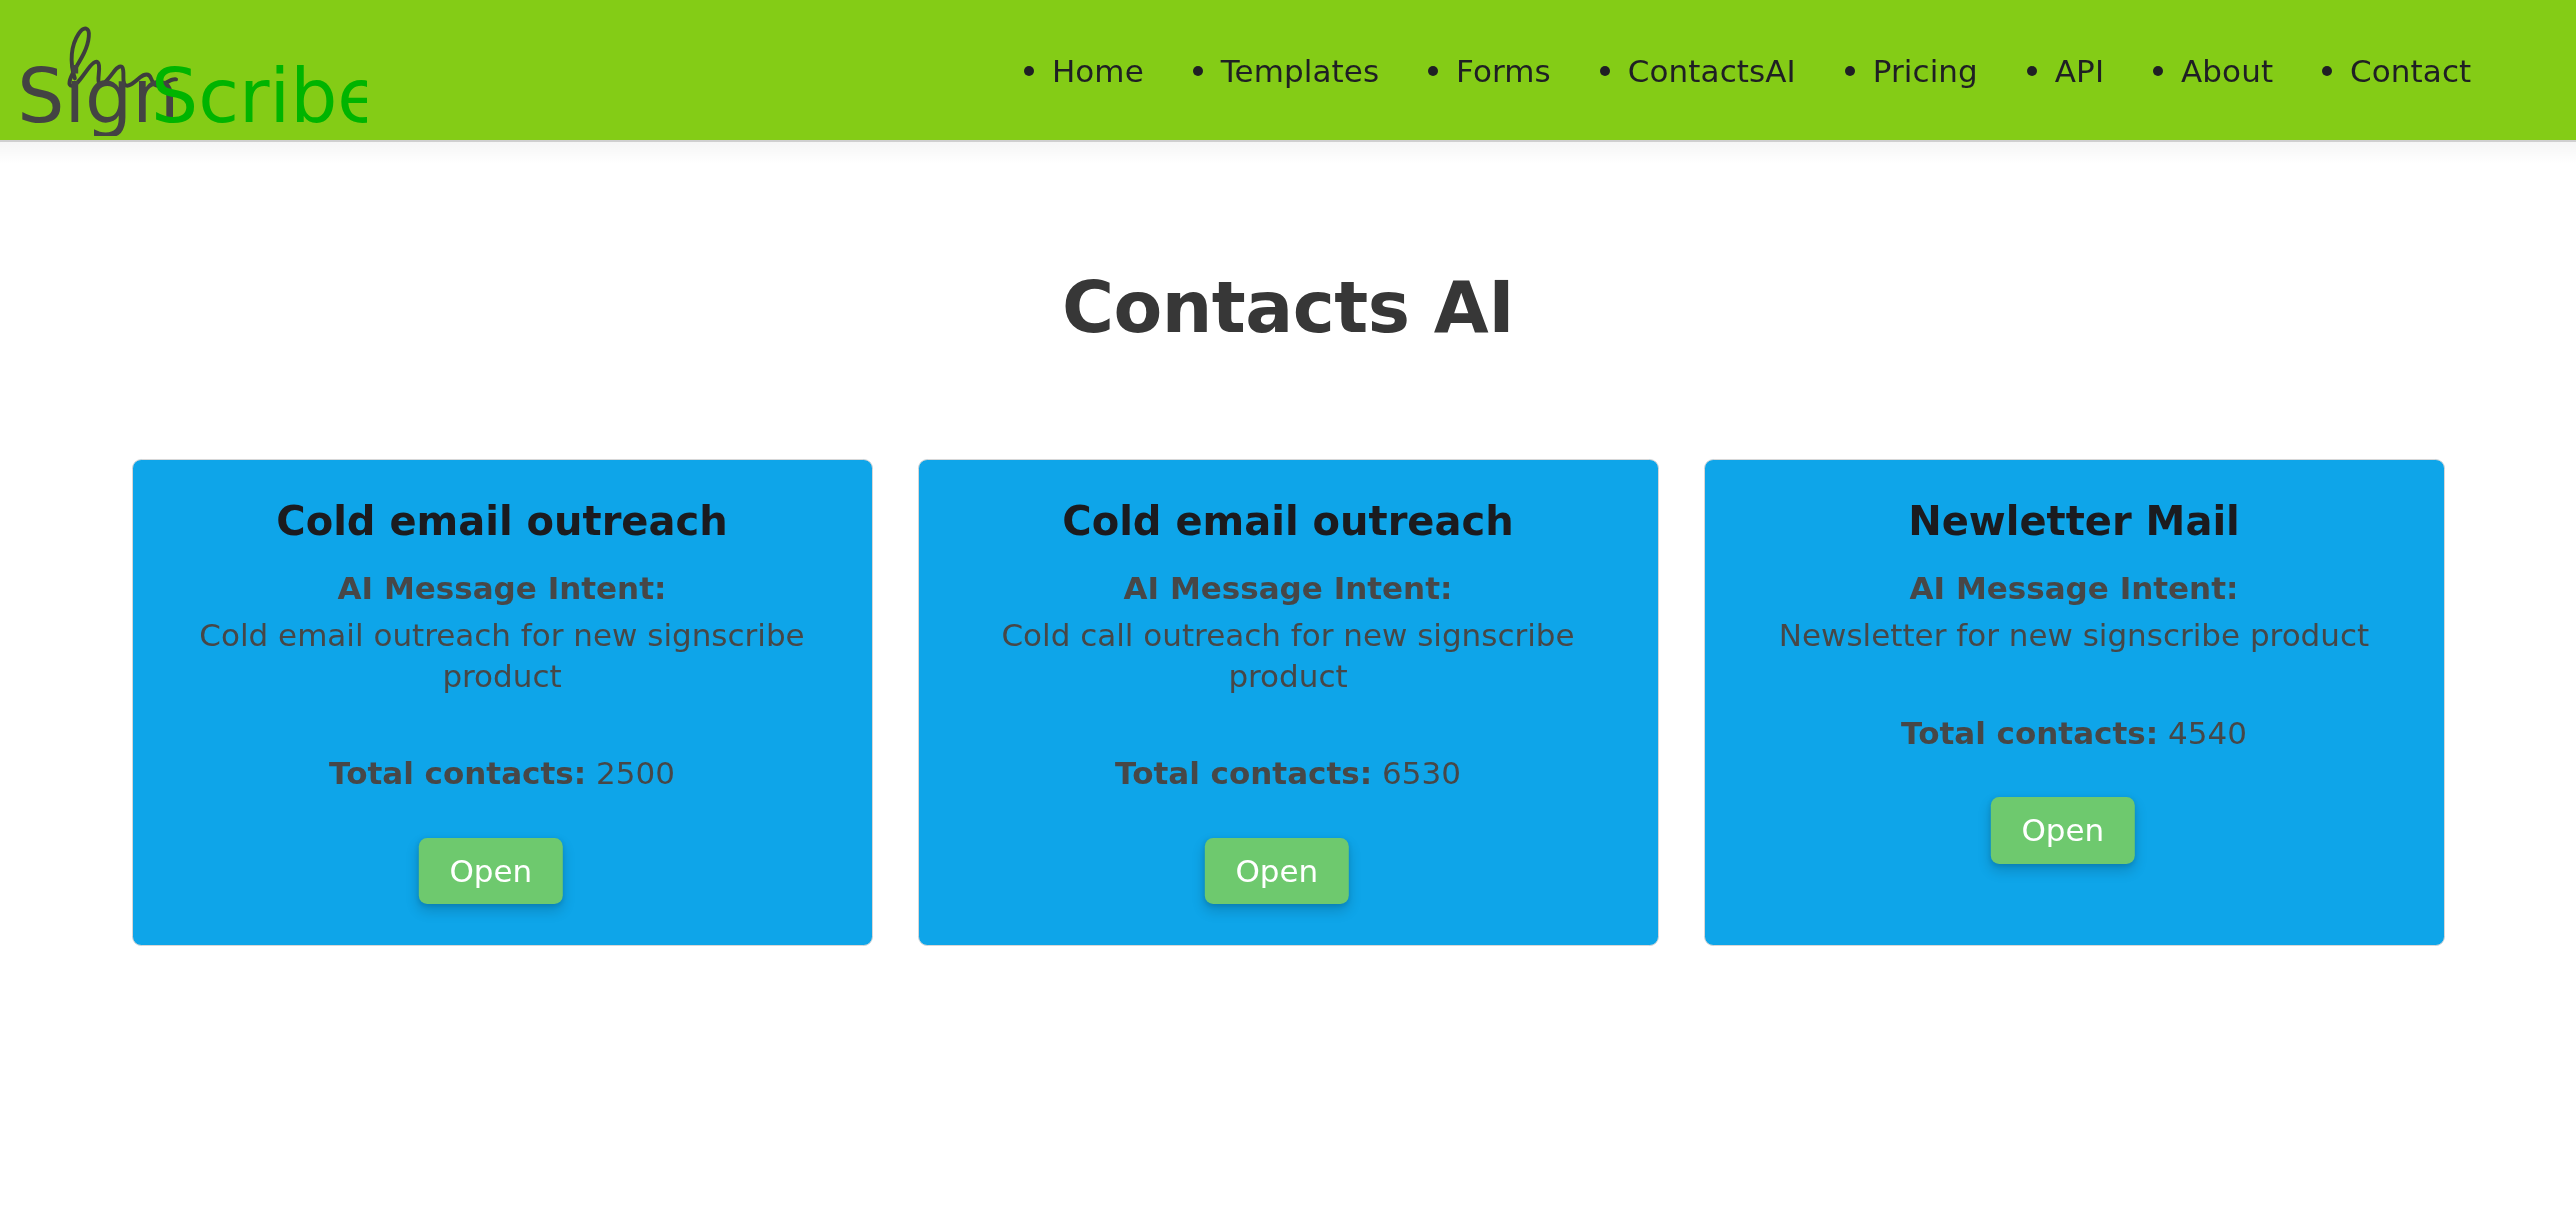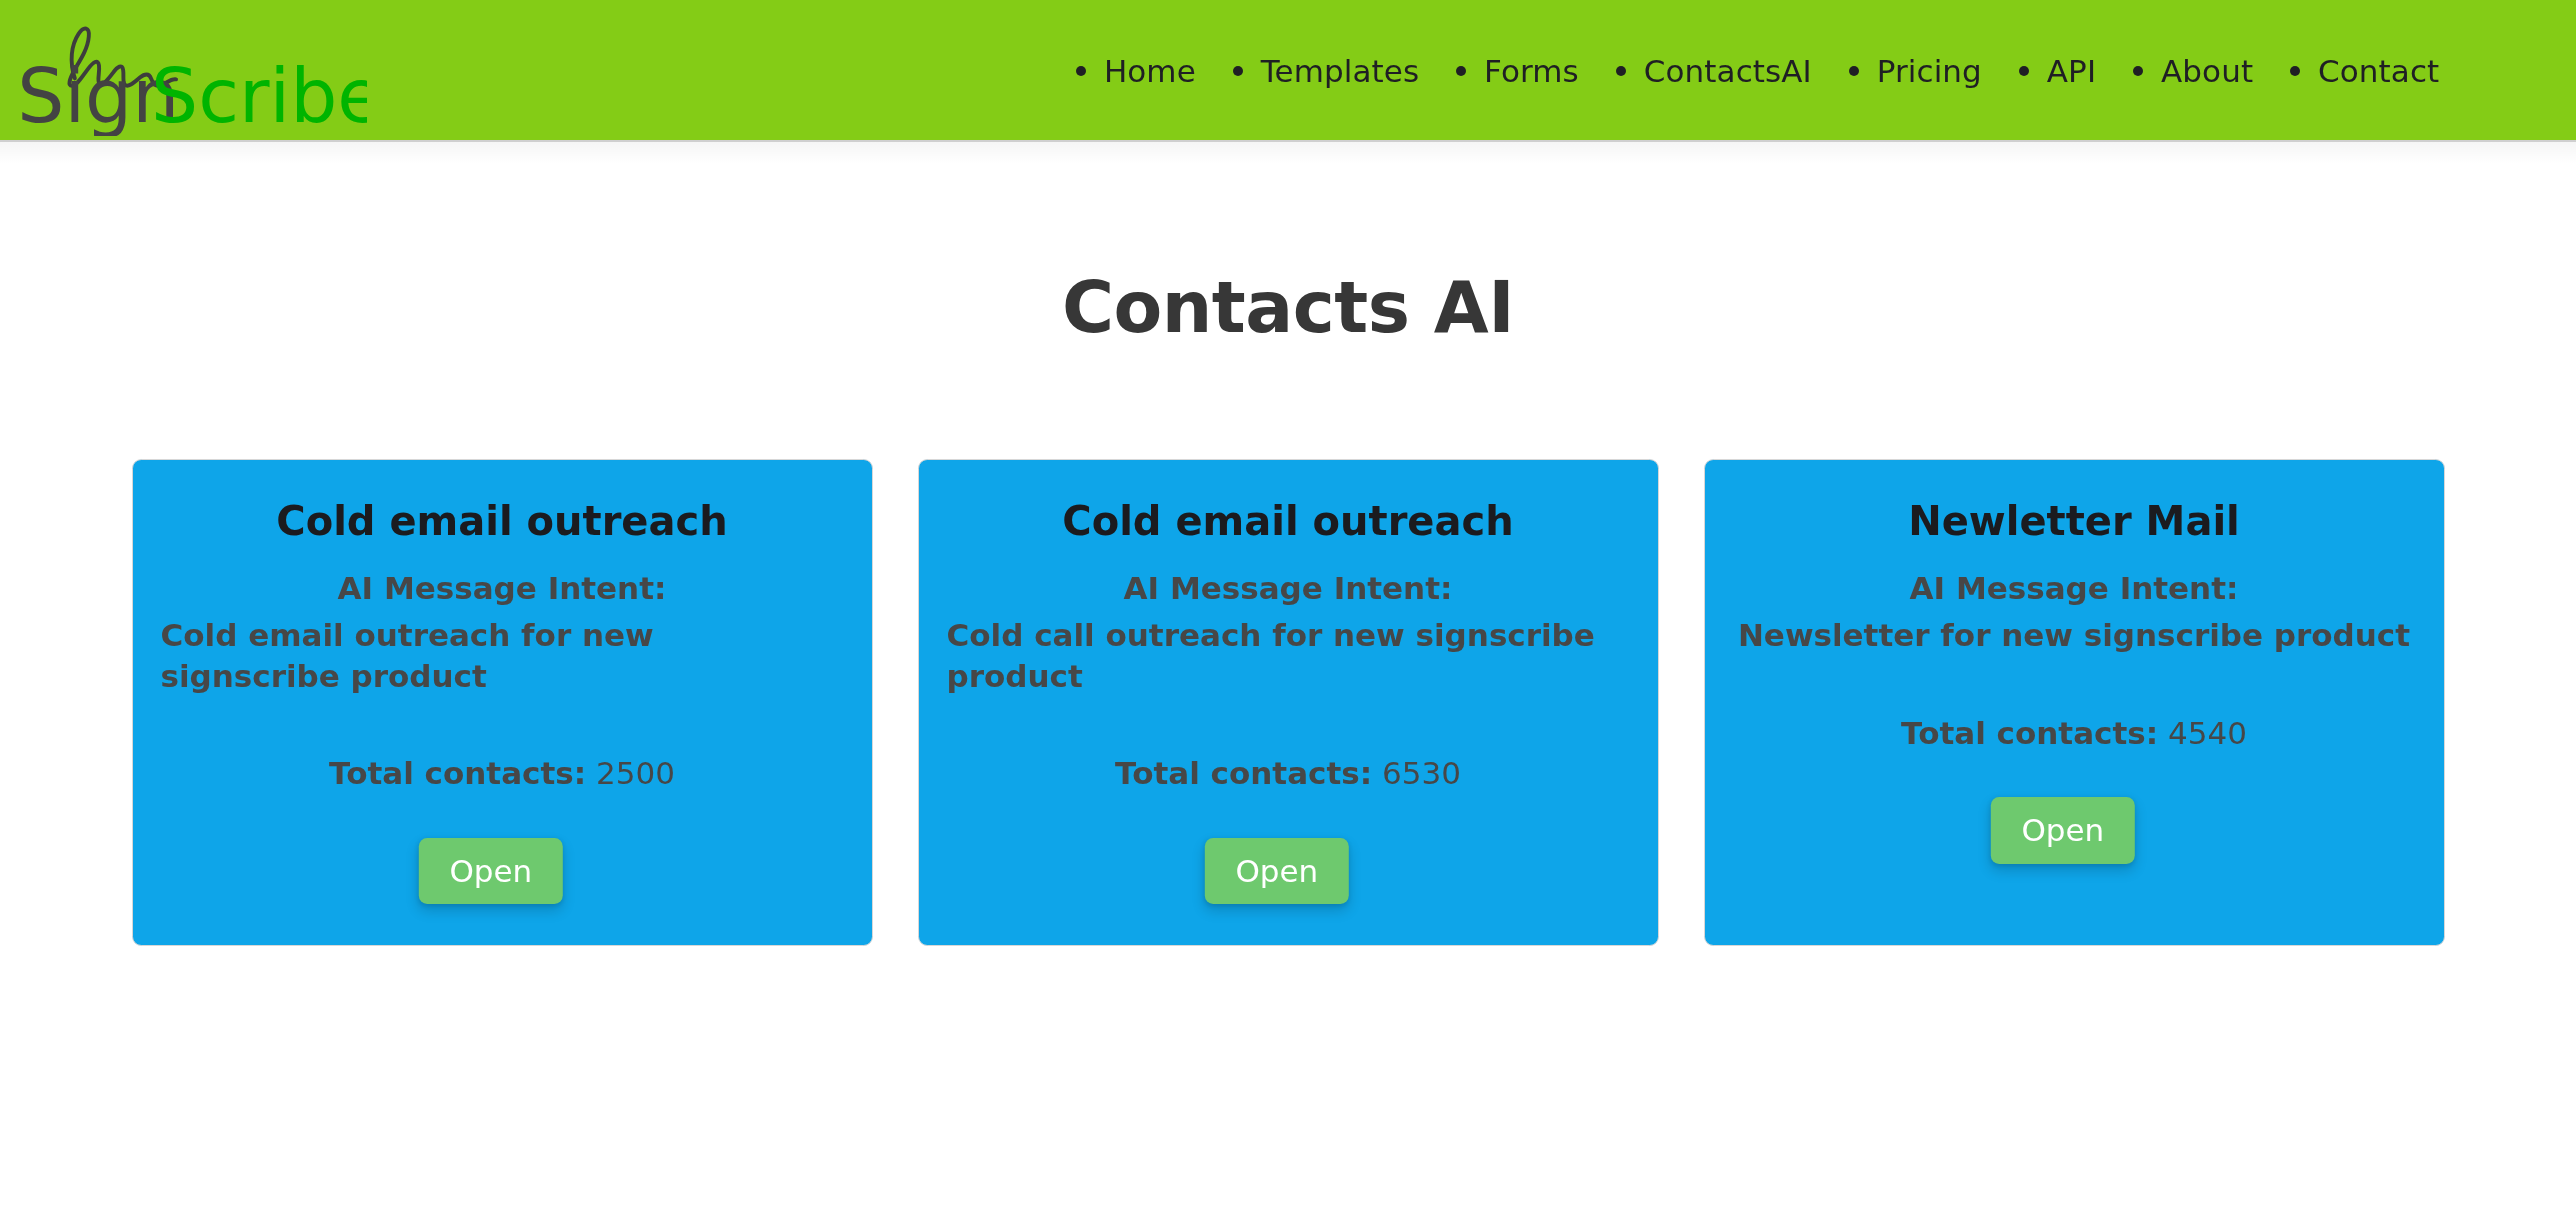--- a/index.html
+++ b/index.html
@@ -37,26 +37,26 @@
     left: 13px;
     top: 5.6px;
     width: 354px;
     height: 130px;
     display: block;
   }
   .brand svg { display: block; }
 
   .main-nav {
     position: absolute;
-    left: 1076px;
+    left: 1024px;
     top: 0;
     height: 142px;
     display: flex;
     align-items: center;
-    gap: 0px;
+    gap: 12px;
   }
   .nav-item {
     display: flex;
     align-items: center;
     color: #1f1f24;
     font-size: 31px;
     line-height: 1;
     letter-spacing: 0.1px;
     white-space: nowrap;
     text-decoration: none;
@@ -124,22 +124,23 @@
     font-size: 31px;
     font-weight: bold;
     color: #474747;
     text-align: right;
     line-height: 1.25;
     margin-bottom: 7.5px;
   }
 
   .card-intent-value {
     font-size: 31px;
-    font-weight: bold;
+    font-weight: normal;
     color: #474747;
+    text-align: center;
     line-height: 1.3;
   }
 
   .card-total {
     font-size: 31px;
     color: #474747;
     margin-top: 58px;
     line-height: 1.25;
   }
   .card-total .total-label { font-weight: bold; }

